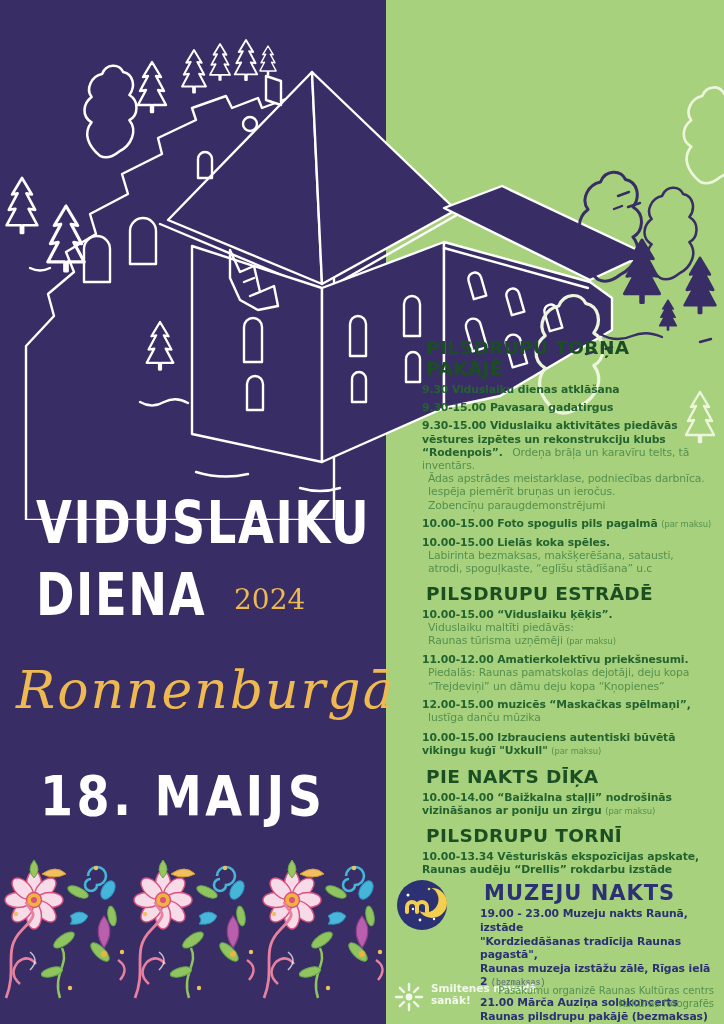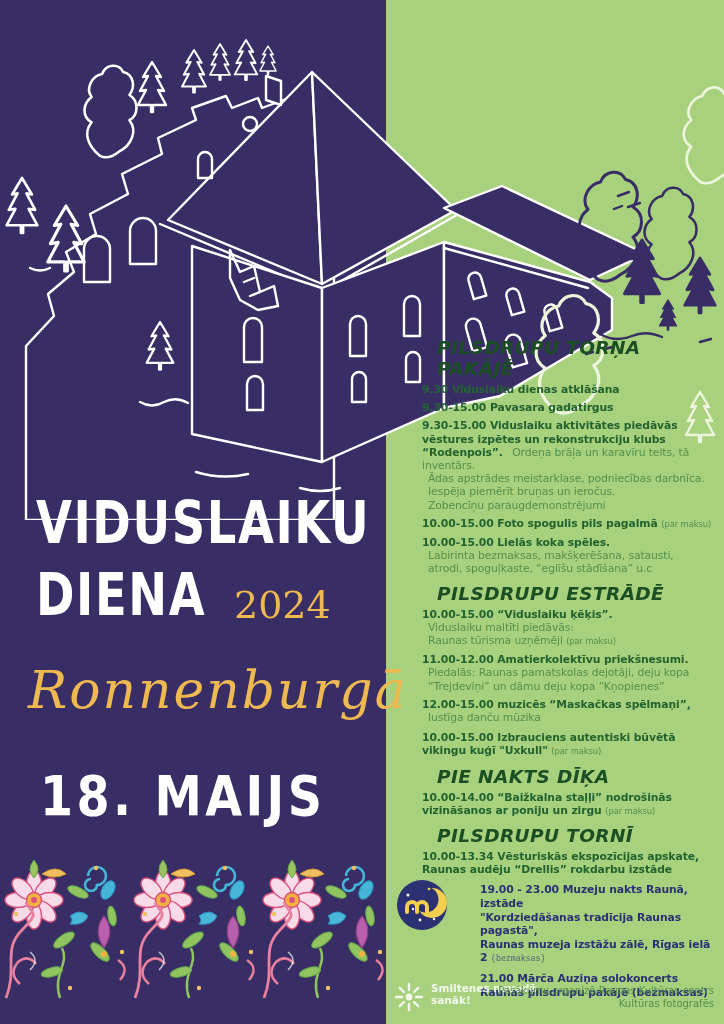--- a/index.html
+++ b/index.html
@@ -7,31 +7,31 @@
           background:var(--green,#a7d17d);font-family:"DejaVu Sans","Liberation Sans",sans-serif;}
   .purple-col{position:absolute;left:0;top:0;width:386px;height:1024px;background:var(--purple,#382d64);}
   .castle{position:absolute;left:0;top:0;width:724px;height:520px;pointer-events:none;}
   .folk{position:absolute;left:0;top:856px;width:386px;height:146px;}
 
   
   .hero span{display:block;position:absolute;color:#fff;font-weight:bold;line-height:1;
              transform-origin:left top;white-space:nowrap;}
   .t1{left:36px;top:494px;font-size:58px;letter-spacing:2px;transform:scaleX(.80);}
   .t2{left:36px;top:566px;font-size:58px;letter-spacing:2px;transform:scaleX(.80);}
-  .year{left:234px;top:586px;font-size:38px;color:var(--gold,#eeb950)!important;font-weight:normal!important;
+  .year{left:234px;top:586px;font-size:28px;color:var(--gold,#eeb950)!important;font-weight:normal!important;
         font-family:"DejaVu Serif","Liberation Serif",serif;}
-  .loc{left:28px;top:664px;width:340px;text-align:center;font-size:52px;color:var(--gold,#eeb950)!important;
+  .loc{left:16px;top:664px;width:340px;text-align:center;font-size:52px;color:var(--gold,#eeb950)!important;
        font-family:"DejaVu Serif","Liberation Serif",serif;font-style:italic;font-weight:normal!important;letter-spacing:2px;}
   .date{left:40px;top:768px;font-size:56px;letter-spacing:4px;transform:scaleX(.85);}
 
   
   .schedule{position:absolute;left:422px;top:337px;width:292px;}
   .sec{margin-bottom:7px;}
-  .sec h2{margin:0 15px 4px;font-size:18.5px;line-height:21px;letter-spacing:.4px;
-          color:var(--heading-green,#1b4f23);font-weight:bold;font-style:italic;}
+  .sec h2{margin:0 4px 4px;font-size:18.5px;line-height:21px;letter-spacing:.4px;
+          color:var(--heading-green,#1b4f23);font-weight:bold;}
   .sec p{margin:0 0 5px;font-size:10.8px;line-height:13.2px;letter-spacing:-.1px;}
   .run-b{font-weight:bold;color:var(--bold-green,#236330);}
   .run-r{color:var(--reg-green,#55904d);margin-left:6px;}
   .run-s{font-size:8.4px;color:var(--reg-green,#55904d);}
   .theme-navy h2{color:var(--navy,#2b3173);font-size:21px;letter-spacing:1px;margin-bottom:3px;}
   .theme-navy .run-b{color:var(--navy,#2b3173);}
   .theme-navy .run-s{color:var(--navy,#2b3173);opacity:.7;font-family:Liberation Mono, monospace;}
   .theme-navy p{line-height:13.6px;}
   .with-icon{position:relative;padding-left:58px;min-height:54px;margin-top:4px;}
   .sec-icon{position:absolute;left:-26px;top:-4px;width:52px;height:52px;}
@@ -219,20 +219,21 @@
             <circle cx="36" cy="24" r="15" fill="#f2cf4f"></circle>
             <circle cx="29.5" cy="20.5" r="13" fill="#2b3173"></circle>
             <path d="M11,33 v-5 a5,5 0 0 1 10,0 v5 M21,33 v-5 a5,5 0 0 1 10,0 v5" stroke="#f2cf4f" stroke-width="4" fill="none" stroke-linecap="round"></path>
             <circle cx="12" cy="16" r="1.5" fill="#fff"></circle>
             <circle cx="17" cy="30" r="1.2" fill="#fff"></circle>
             <circle cx="24" cy="41" r="1.4" fill="#fff"></circle>
             <circle cx="38" cy="40" r="1.2" fill="#fff"></circle>
             <circle cx="33" cy="10" r="1.3" fill="#f2cf4f"></circle>
           </svg>
         </span>
+        <h2>MUZEJU NAKTS</h2>
         <p><span class="run-b">19.00 - 23.00 Muzeju nakts Raunā, izstāde</span><br><span class="run-b">"Kordziedāšanas tradīcija Raunas pagastā",</span><br><span class="run-b">Raunas muzeja izstāžu zālē, Rīgas ielā 2 </span><span class="run-s">(bezmaksas)</span></p>
         <p><span class="run-b">21.00 Mārča Auziņa solokoncerts</span><br><span class="run-b">Raunas pilsdrupu pakājē (bezmaksas)</span></p>
       </section>
     </div>
 
   <div class="community">
     <span>
       <svg width="30" height="30" viewBox="0 0 30 30" aria-hidden="true">
         <g stroke="rgba(255,255,255,.85)" stroke-width="2.4" stroke-linecap="round">
           <line x1="15" y1="2" x2="15" y2="8"></line>

